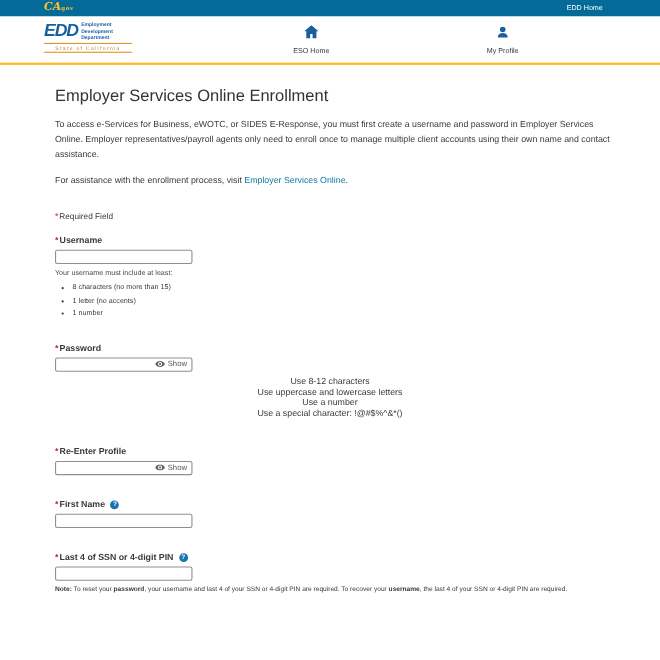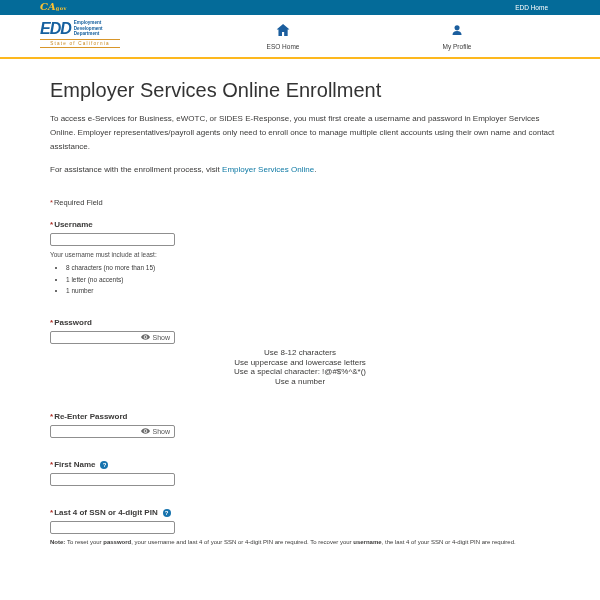--- a/index.html
+++ b/index.html
@@ -29,21 +29,21 @@
   }
   .nav-item {
     position:absolute; top:7px; transform:translateX(-50%);
     display:flex; flex-direction:column; align-items:center; gap:3px; cursor:pointer;
   }
   .nav-home { left:283px; }
   .nav-profile { left:457px; }
   .nav-item .nav-label { font-size:6.5px; color:#3a3a3a; }
   
   .content { padding:0 50px; }
-  h1 { font-size:20px; font-weight:400; color:#333333; margin:20px 0 0 0; }
+  h1 { font-size:15px; font-weight:400; color:#333333; margin:20px 0 0 0; }
   .intro { font-size:8px; line-height:1.75; width:505px; margin:10px 0 0 0; }
   .assist { font-size:8px; margin:11px 0 0 0; }
   .link { color:#0e79a4; cursor:pointer; }
   .required-note { font-size:7.5px; margin:24px 0 0 0; }
   .req { color:#ac2b22; margin-right:1px; }
   
   .group { margin-top:24px; }
   .g-username { margin-top:13px; }
   .g-reenter-pw { margin-top:26px; }
   .g-first { margin-top:22px; }
@@ -156,28 +156,28 @@
                 <path d="M8 0C4.5 0 1.6 2 0 5c1.6 3 4.5 5 8 5s6.4-2 8-5c-1.6-3-4.5-5-8-5zm0 8.3A3.3 3.3 0 1 1 8 1.7a3.3 3.3 0 0 1 0 6.6z" fill="#666"></path>
                 <circle cx="8" cy="5" r="1.8" fill="#666"></circle>
               </svg>
           </span>
           <span>Show</span>
         </button>
       </div>
       <div class="pw-rules">
         <div>Use 8-12 characters</div>
         <div>Use uppercase and lowercase letters</div>
+        <div>Use a number</div>
         <div>Use a special character: !@#$%^&amp;*()</div>
-        <div>Use a number</div>
       </div>
     </div>
 
     <div class="group g-reenter-pw">
       <div class="label-row">
-        <span class="field-label"><span class="req">*</span><span>Re-Enter Password</span></span>
+        <span class="field-label"><span class="req">*</span><span>Re-Enter Profile</span></span>
       </div>
       <div class="input-wrap">
         <input type="password" style="">
         <button class="show-btn">
           <span>
             <svg width="9" height="6" viewBox="0 0 16 10">
                 <path d="M8 0C4.5 0 1.6 2 0 5c1.6 3 4.5 5 8 5s6.4-2 8-5c-1.6-3-4.5-5-8-5zm0 8.3A3.3 3.3 0 1 1 8 1.7a3.3 3.3 0 0 1 0 6.6z" fill="#666"></path>
                 <circle cx="8" cy="5" r="1.8" fill="#666"></circle>
               </svg>
           </span>

